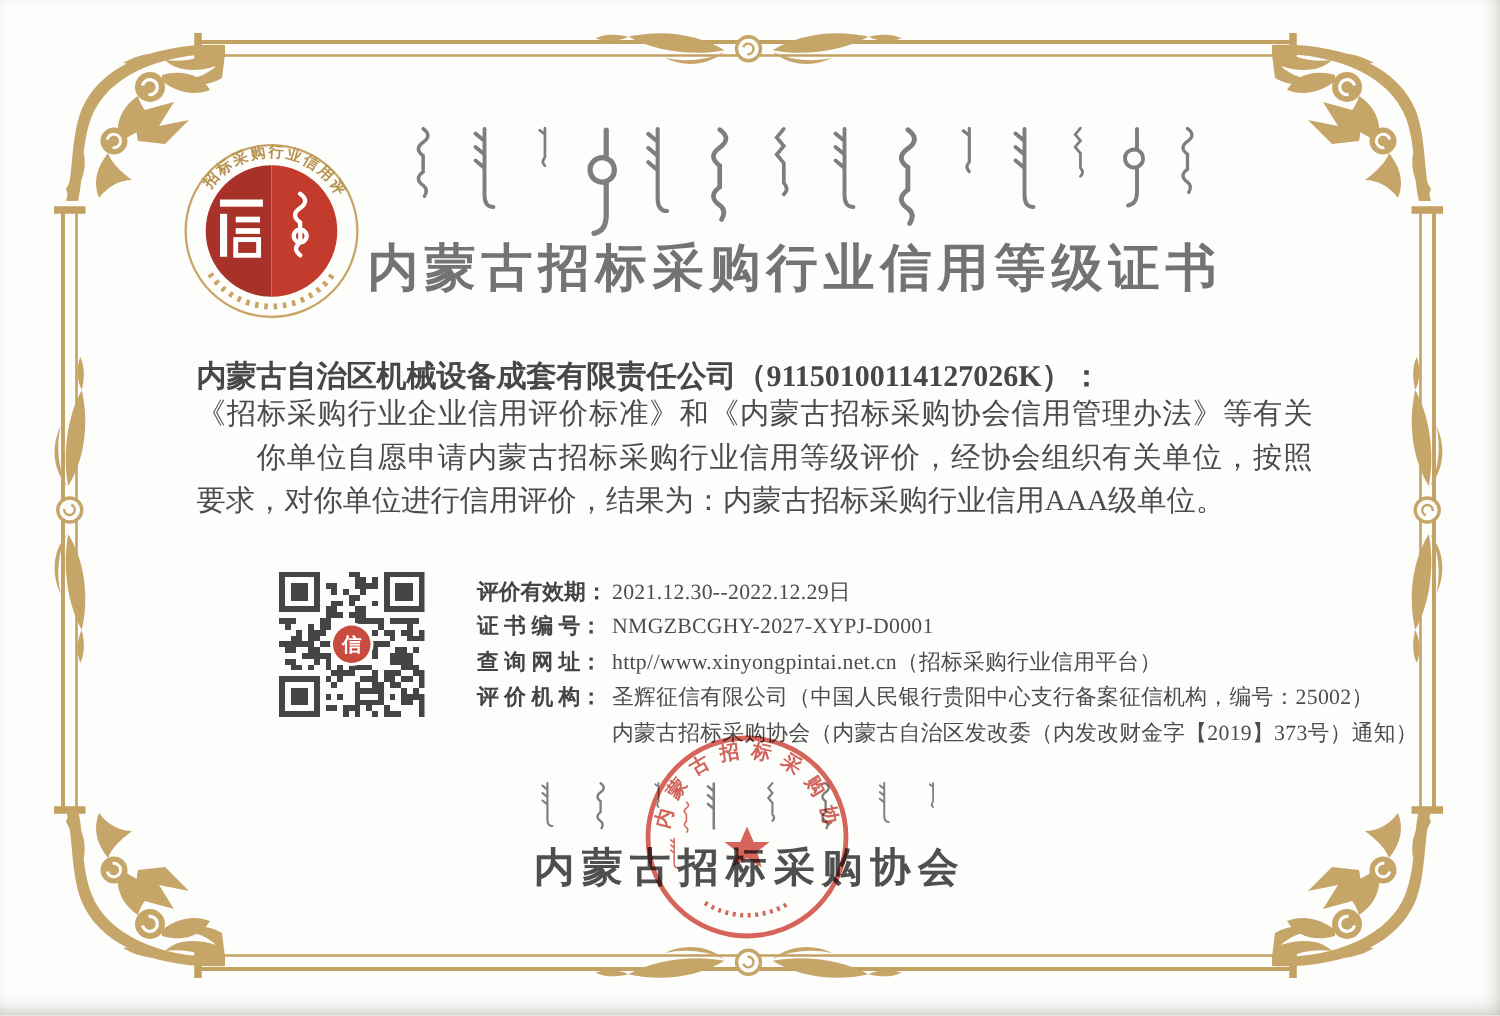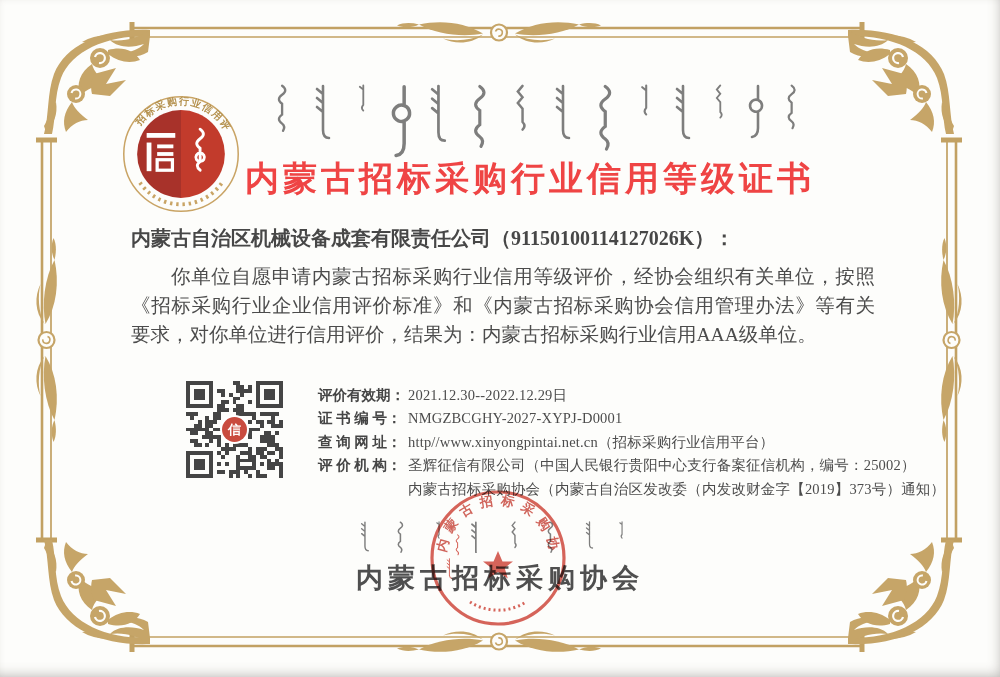--- a/index.html
+++ b/index.html
@@ -20,25 +20,25 @@
   
   .emblem{left:119px;top:92px;width:124px;height:124px}
 
   
   .mongol-title{left:262px;top:84px;width:556px;height:78px;opacity:.85}
   .mongol-footer{left:350px;top:519px;width:300px;height:34px;opacity:.85}
 
   
   .title{
     left:245px;top:156px;width:570px;text-align:center;
-    font-size:34px;font-weight:700;letter-spacing:4px;color:#ef4444;white-space:nowrap;
+    font-size:34px;font-weight:700;letter-spacing:4px;color:#737373;white-space:nowrap;
   }
 
   
-  .company{left:131px;top:225px;width:745px;font-size:20px;font-weight:700;color:#474747;white-space:nowrap}
+  .company{left:131px;top:237px;width:745px;font-size:20px;font-weight:700;color:#474747;white-space:nowrap}
   .para{left:131px;top:262px;width:744px;font-size:19.5px;line-height:29px;color:#4c4c4c}
   .para .ln{text-align:justify;text-align-last:justify}
   .para .ln.first{text-indent:40px}
   .para .ln.last{text-align:right;text-align-last:left}
 
   
   .qr{left:186px;top:381px;width:97px;height:97px}
   .qr svg{width:100%;height:100%;shape-rendering:crispEdges}
   .qr-logo{
     position:absolute;left:36px;top:36px;width:25px;height:25px;border-radius:50%;
@@ -200,22 +200,22 @@
     <g transform="translate(522,0) scale(0.85)">
         <use href="#mg2"></use>
       </g>
   </svg>
 
   <div class="abs title">内蒙古招标采购行业信用等级证书</div>
 
   <div class="abs company">内蒙古自治区机械设备成套有限责任公司（91150100114127026K）：</div>
 
   <div class="abs para">
+    <div class="ln">《招标采购行业企业信用评价标准》和《内蒙古招标采购协会信用管理办法》等有关</div>
     <div class="ln first">你单位自愿申请内蒙古招标采购行业信用等级评价，经协会组织有关单位，按照</div>
-    <div class="ln">《招标采购行业企业信用评价标准》和《内蒙古招标采购协会信用管理办法》等有关</div>
     <div class="ln last">要求，对你单位进行信用评价，结果为：内蒙古招标采购行业信用AAA级单位。</div>
   </div>
 
   <div class="abs qr">
     <svg id="qrsvg" viewBox="0 0 25 25">
         <rect x="12" y="0" width="1" height="1" fill="#454545"></rect>
         <rect x="13" y="0" width="1" height="1" fill="#454545"></rect>
         <rect x="13" y="1" width="1" height="1" fill="#454545"></rect>
         <rect x="14" y="1" width="1" height="1" fill="#454545"></rect>
         <rect x="16" y="1" width="1" height="1" fill="#454545"></rect>

